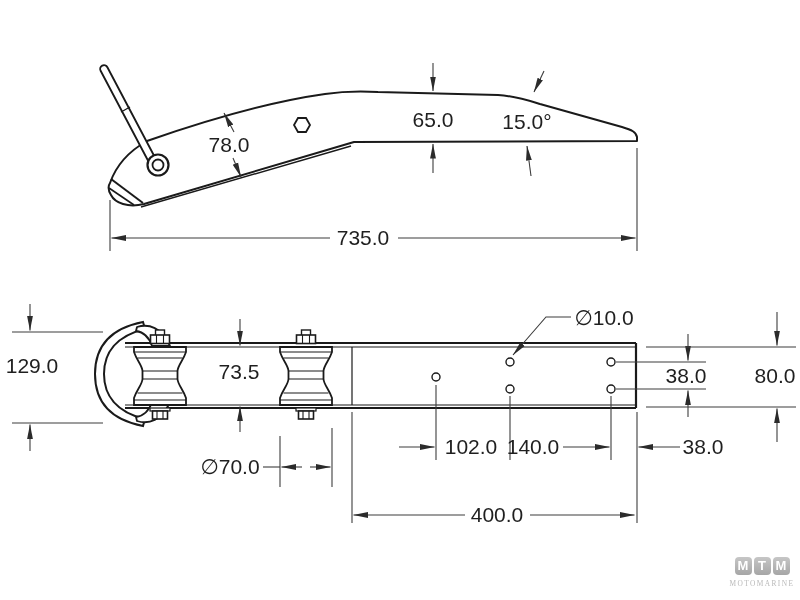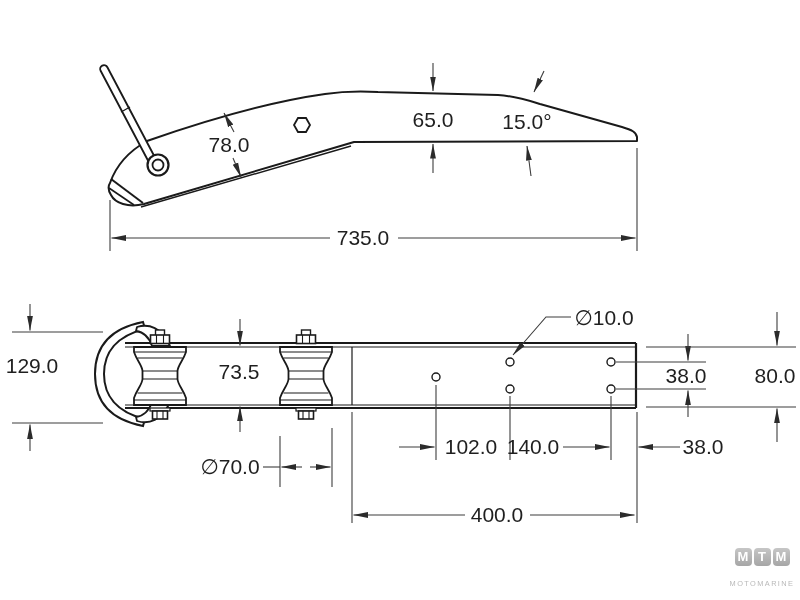--- a/index.html
+++ b/index.html
@@ -26,25 +26,26 @@
     width:17px;height:18px;
     border-radius:4px;
     background:linear-gradient(#c6c6c6,#a6a6a6);
     color:#ffffff;
     font-weight:bold;
     font-size:13px;
     line-height:18px;
     text-align:center;
   }
   .logo-sub{
-    margin-top:13px;
+    margin-top:4px;
     font-size:7.4px;
     letter-spacing:1.4px;
     color:#b9b9b9;
     white-space:nowrap;
+    font-family:Liberation Serif, serif;
   }
 </style>
 </head>
 <body>
 
 <div class="canvas">
 <svg width="800" height="600" viewBox="0 0 800 600">
   <defs>
     <marker id="ah" markerWidth="16" markerHeight="9" refX="14.5" refY="3.5" orient="auto" markerUnits="userSpaceOnUse">
       <path d="M14.8,3.5 L0,0.6 L0,6.4 Z" fill="#2b2b2b"></path>

